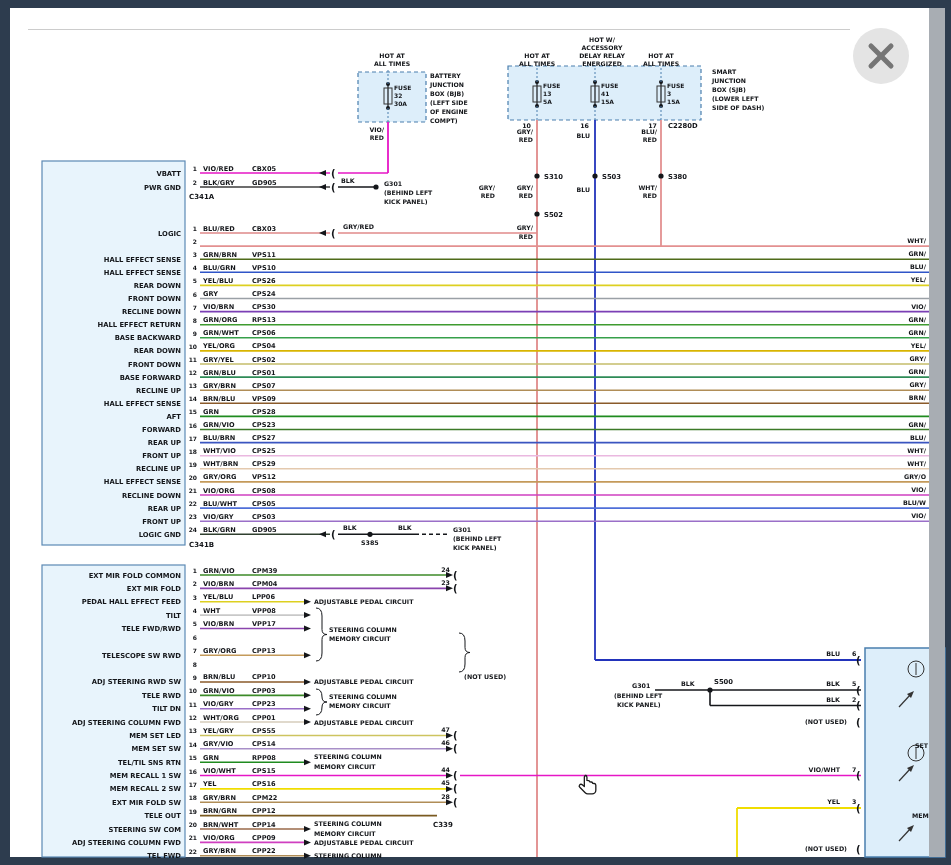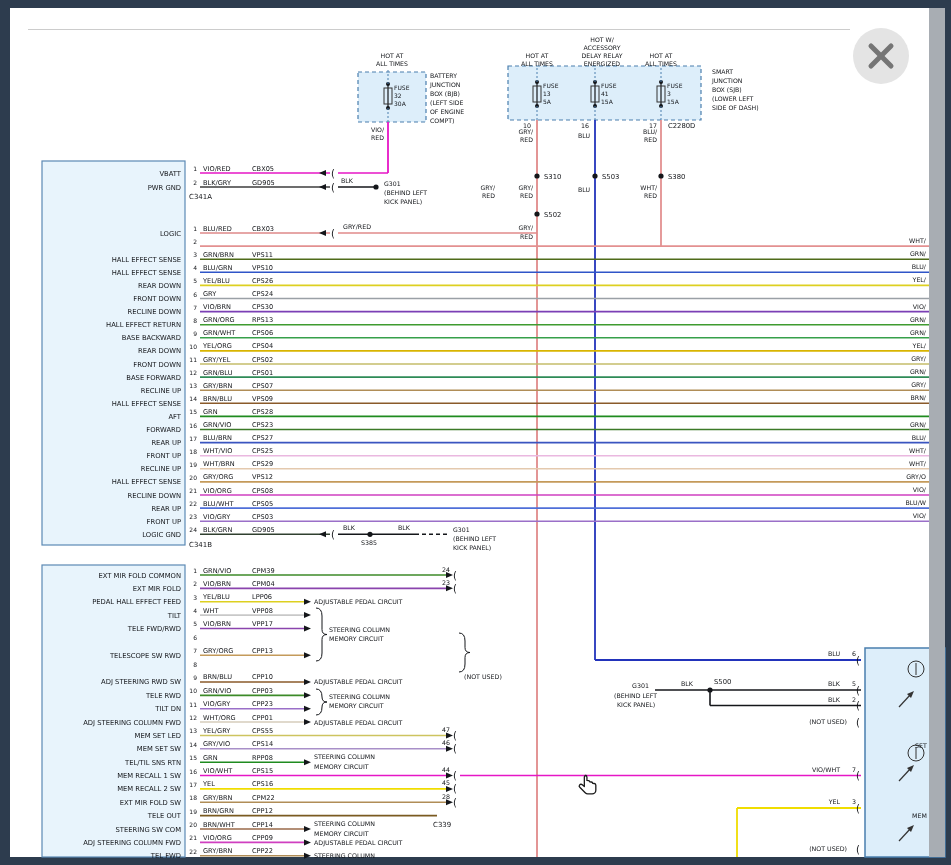--- a/index.html
+++ b/index.html
@@ -1,16 +1,16 @@
 <!DOCTYPE html>
 <html><head>
 <meta charset="utf-8">
 <style>
   html,body{margin:0;padding:0;background:#2d3c4e;font-family:"DejaVu Sans",sans-serif;}
-  #stage{position:relative;width:951px;height:865px;overflow:hidden;background:#2d3c4e;}
+  #stage{position:relative;width:951px;height:865px;overflow:hidden;background:#2d3c4e;font-weight:bold;}
   .page{position:absolute;left:10px;top:8px;width:919px;height:849px;background:#ffffff;z-index:1;}
   .gray-strip{position:absolute;left:929px;top:8px;width:16px;height:849px;background:#a8adb3;z-index:4;}
   #wires{position:absolute;left:0;top:0;z-index:3;font-family:"DejaVu Sans",sans-serif;}
   .topline{position:absolute;left:28px;top:29px;width:822px;height:0;border-top:1px solid #cccccc;z-index:2;}
   .close-btn{position:absolute;left:853px;top:28px;width:56px;height:56px;border-radius:50%;
              background:#e4e4e4;z-index:6;cursor:pointer;}
   .cursor{position:absolute;left:576px;top:773px;z-index:7;}
 </style>
 </head>
 <body>

